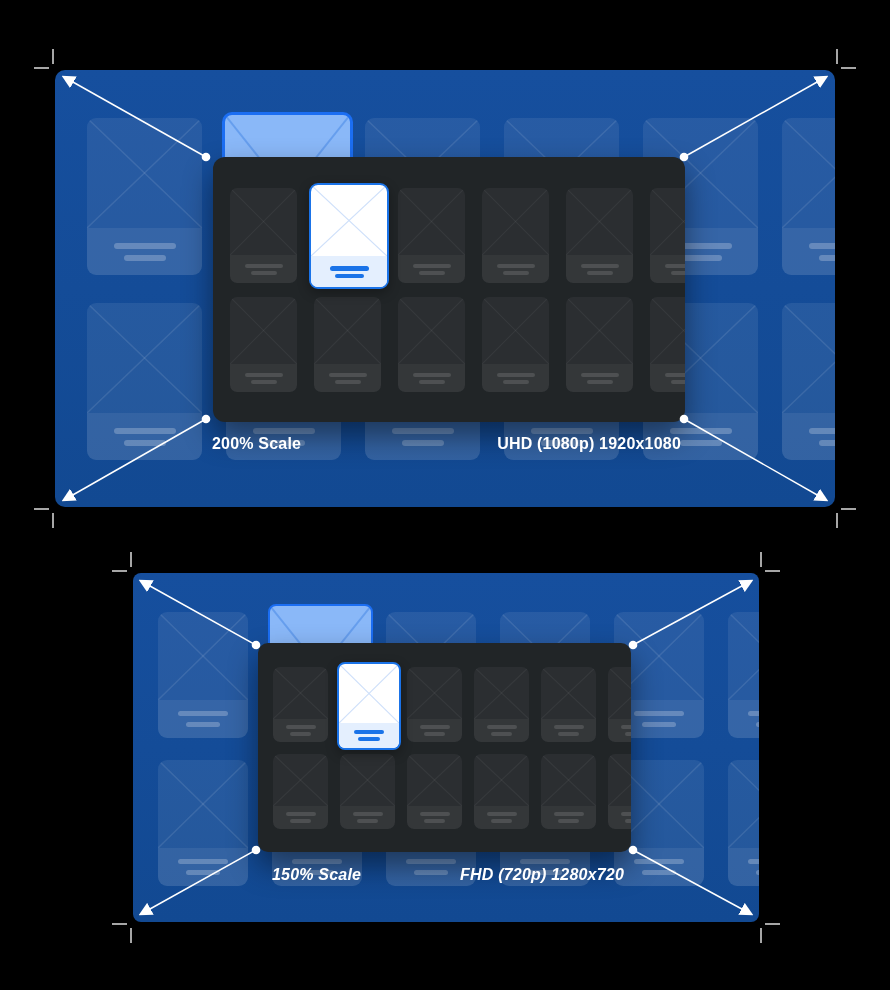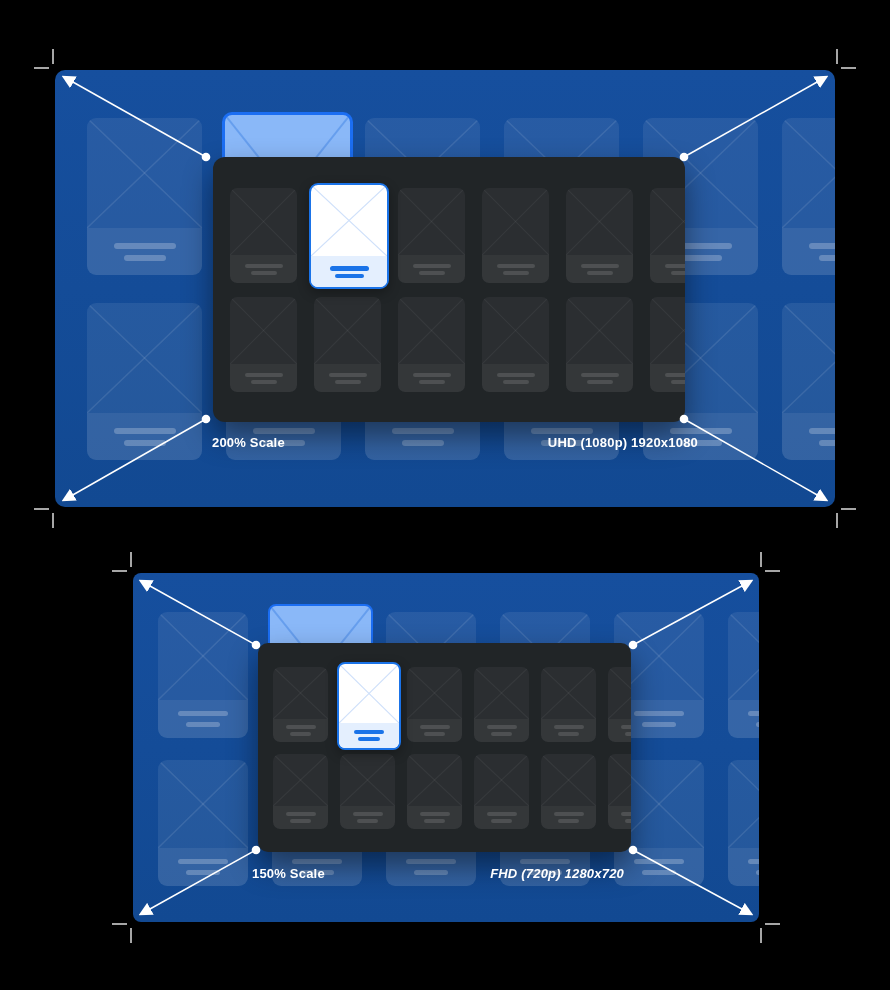--- a/index.html
+++ b/index.html
@@ -67,24 +67,24 @@
   .hl-card .foot{background:var(--highlight-footer-fill,#e4effe);gap:3px;}
   #screen1 .hl-card .foot{height:31px;}
   #screen2 .hl-card .foot{height:25px;}
   .hl-card .foot i{background:var(--accent-blue,#1a73e8);border-radius:3px;}
   #screen1 .hl-card .l1{width:39px;height:5px;}
   #screen1 .hl-card .l2{width:29px;height:4px;}
   #screen2 .hl-card .l1{width:30px;height:4px;}
   #screen2 .hl-card .l2{width:22px;height:4px;}
 
   
-  .label{position:absolute;color:#fff;font-size:13px;font-weight:700;letter-spacing:.2px;z-index:20;white-space:nowrap;}
+  .label{position:absolute;color:#fff;font-size:16px;font-weight:700;letter-spacing:.2px;z-index:20;white-space:nowrap;}
   #lbl-scale-1{left:212px;top:435px;}
-  #lbl-res-1{right:192px;top:435px;}
-  #lbl-scale-2{left:252px;top:866px;}
+  #lbl-res-1{right:209px;top:435px;}
+  #lbl-scale-2{left:272px;top:866px;font-style:italic;}
   #lbl-res-2{right:266px;top:866px;font-style:italic;}
 
   
   #overlay{position:absolute;left:0;top:0;z-index:30;pointer-events:none;}
   .arrow{stroke:#ffffff;stroke-width:1.5;}
   .dot{fill:#ffffff;}
   .crop{stroke:#a6a6a6;stroke-width:2;}
 </style>
 </head>
 <body>

